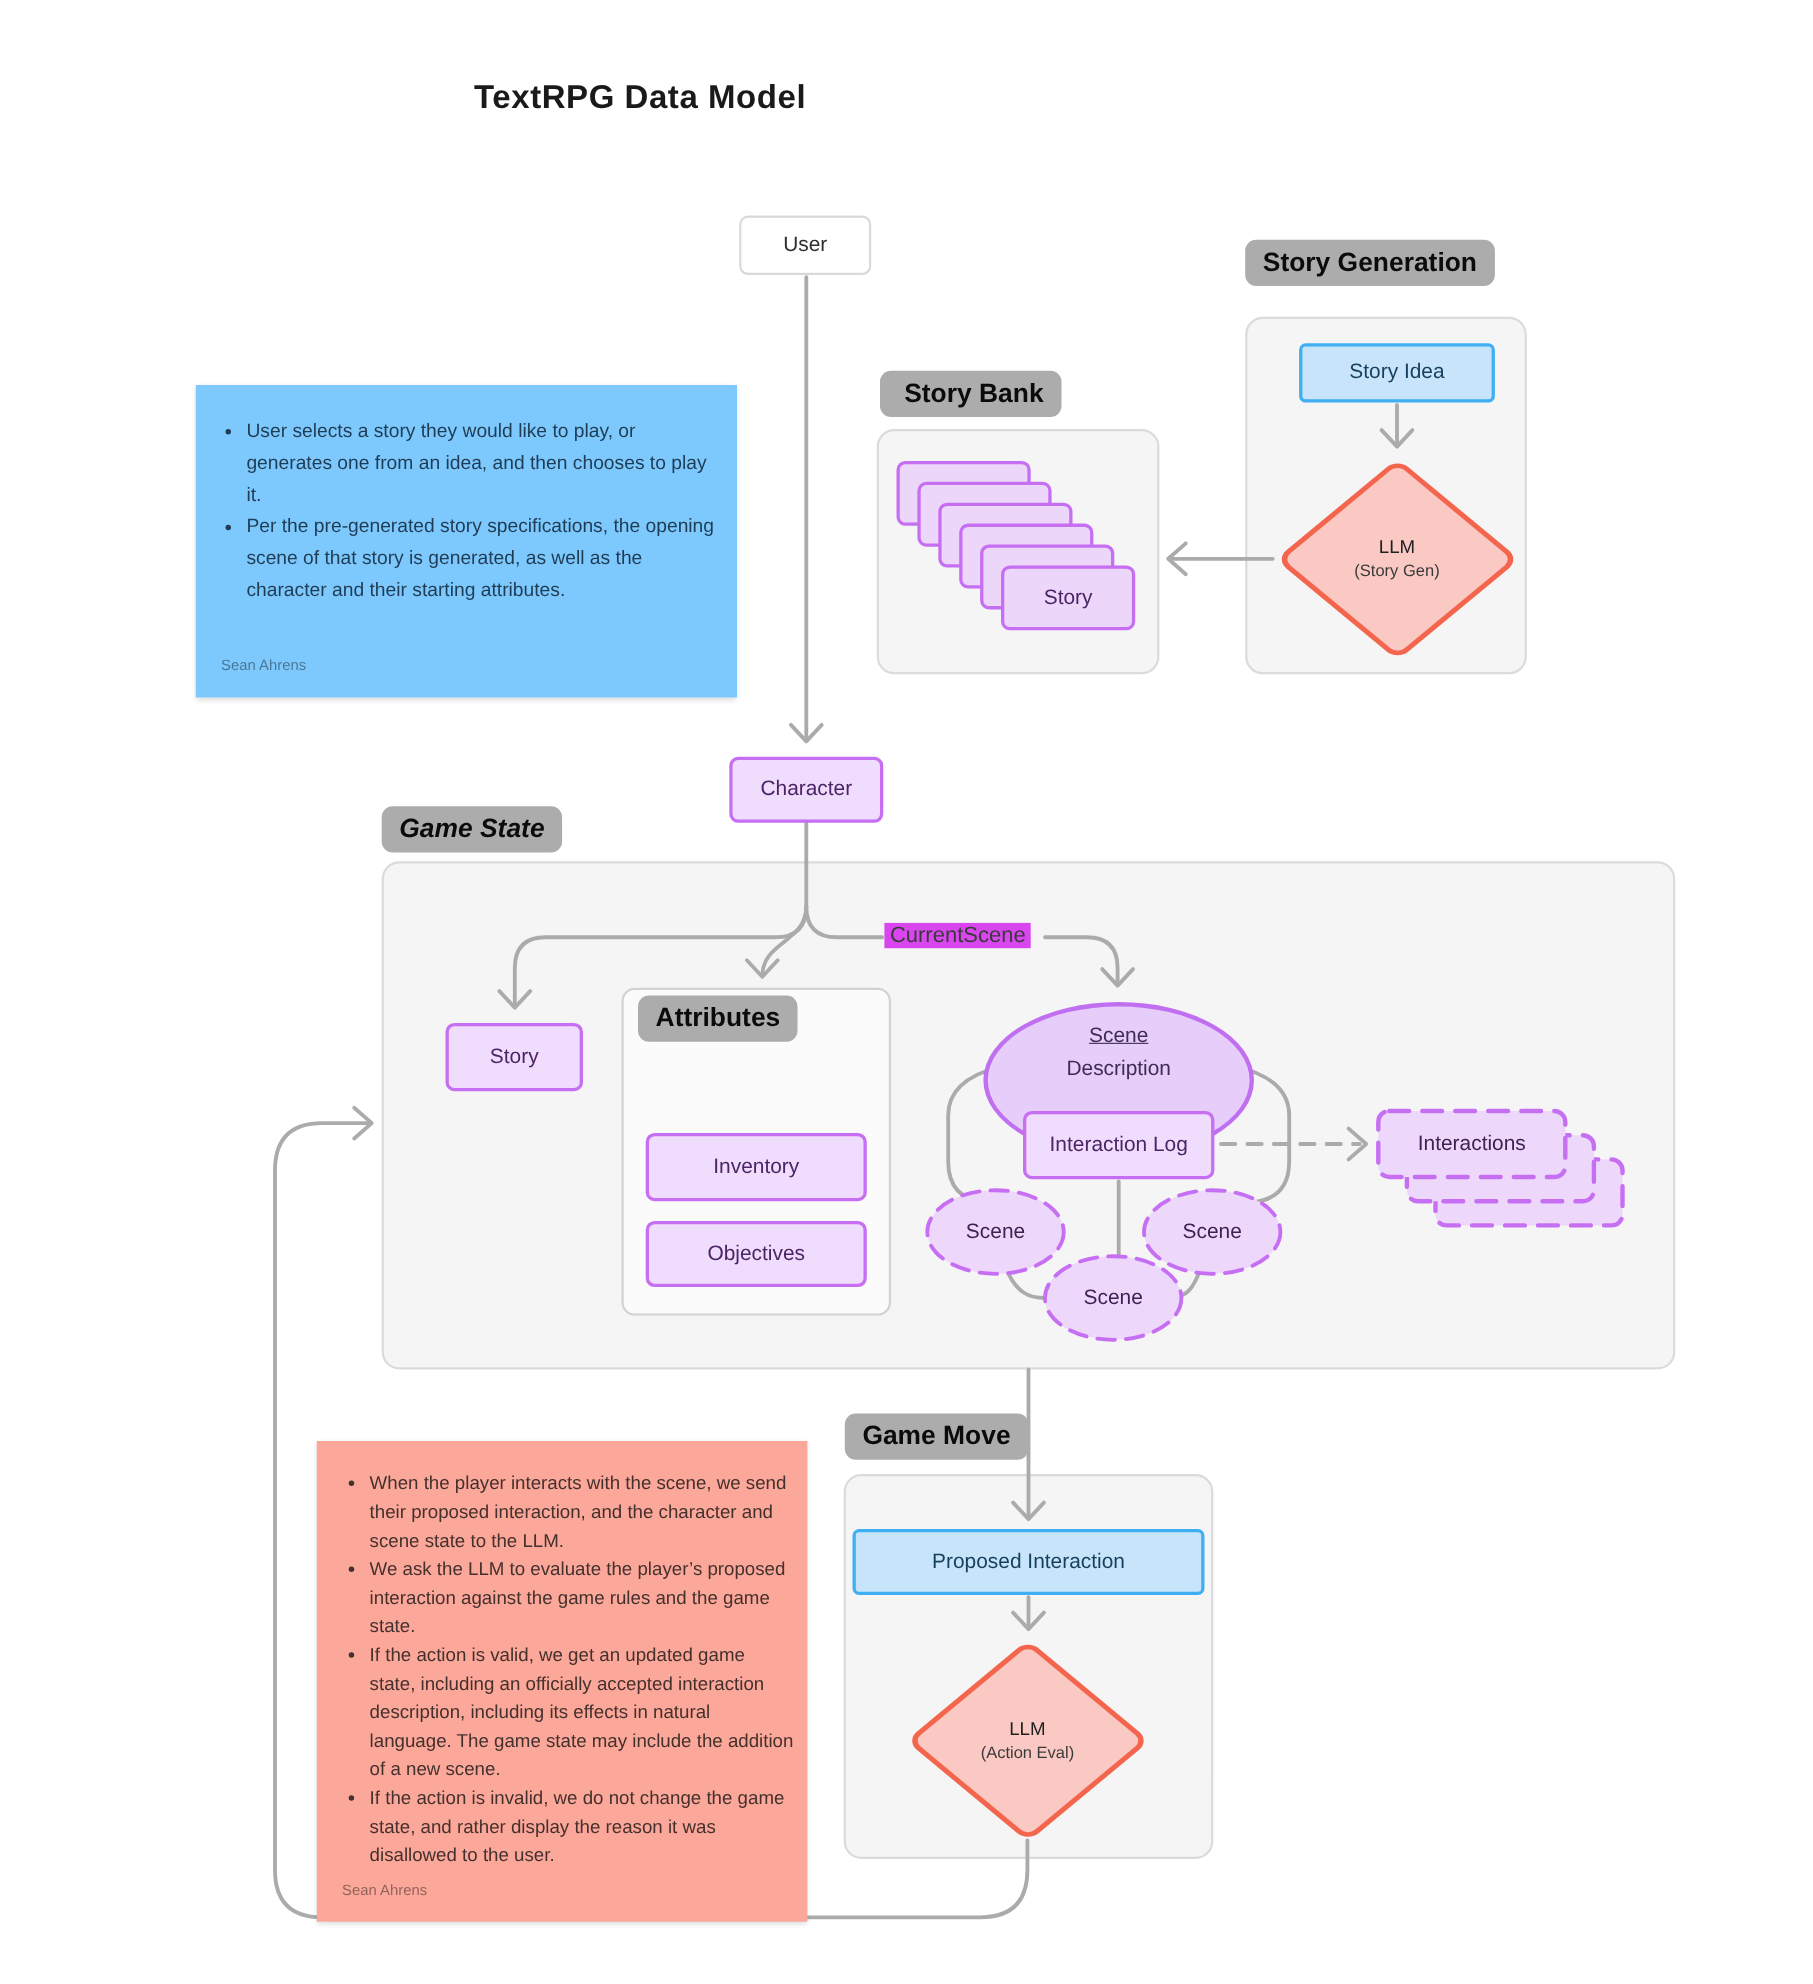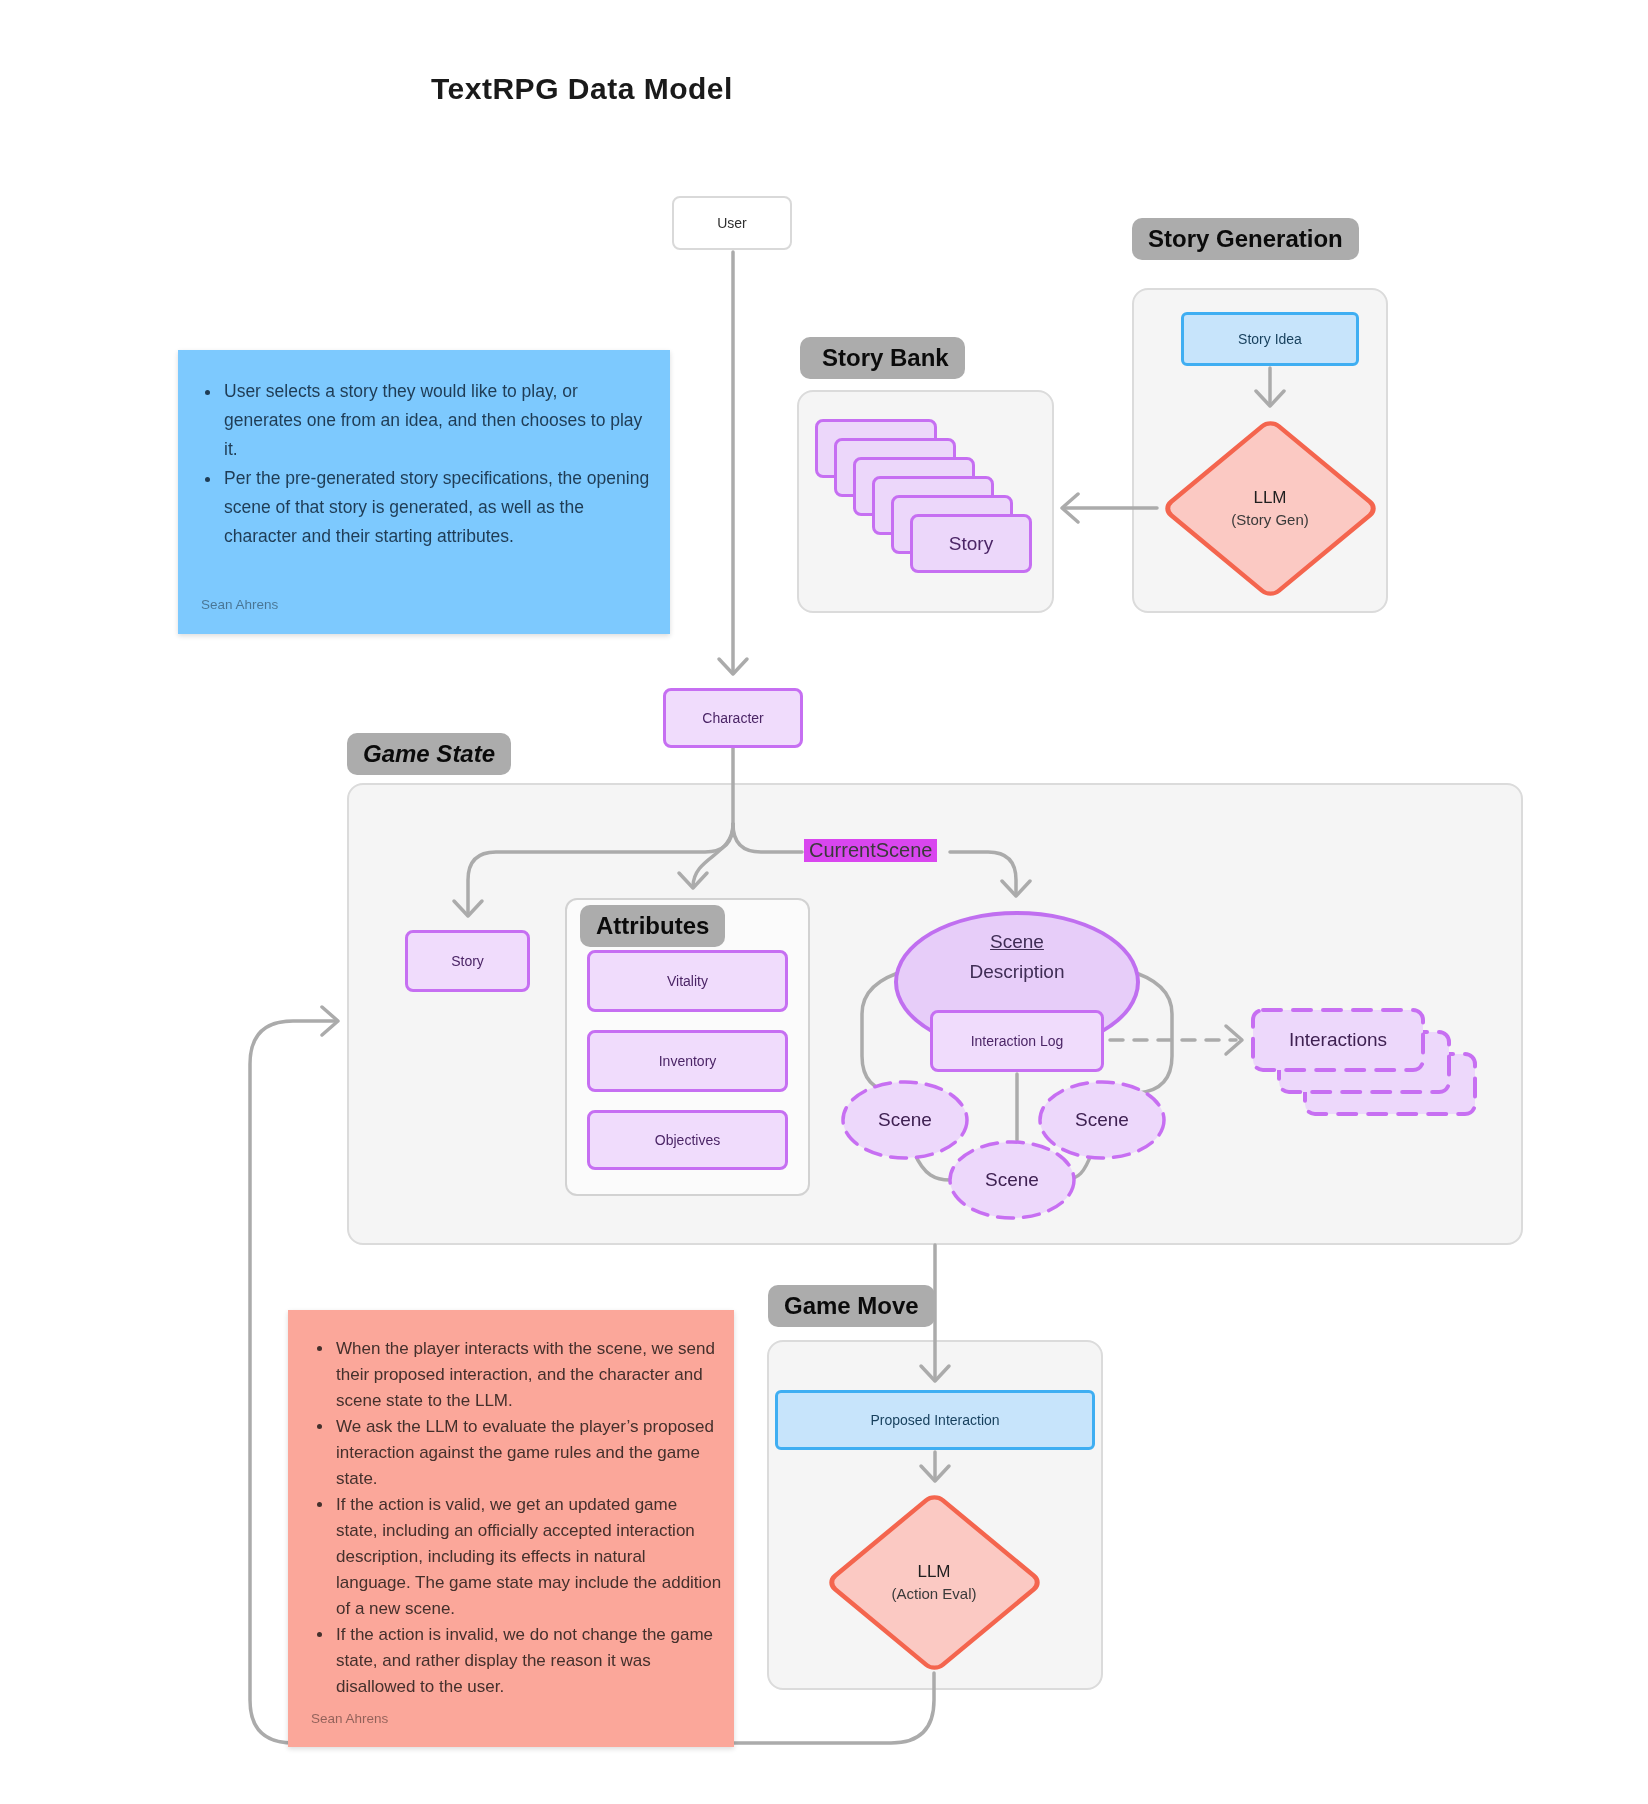--- a/index.html
+++ b/index.html
@@ -14,21 +14,21 @@
   
   .chip{position:absolute;background:#ACACAC;color:#0B0B0B;font-weight:bold;font-size:24px;
         line-height:1;padding:9px 16px;border-radius:10px;white-space:nowrap;}
 
   
   .title{position:absolute;left:431px;top:72px;width:600px;text-align:left;
          font-size:30px;font-weight:600;color:#1A1A1A;letter-spacing:.5px;}
 
   
   .node{position:absolute;display:flex;align-items:center;justify-content:center;
-        box-sizing:border-box;font-size:14px;text-align:center;}
+        box-sizing:border-box;font-size:19px;text-align:center;}
   .plain{background:#FFFFFF;border:2.5px solid #D9D9D9;border-radius:8px;color:#2F2F2F;}
   .purple{background:#F0DCFC;border:3px solid #C66FF2;border-radius:8px;color:#4B2566;}
   .blue{background:#C7E4FB;border:3px solid #3FAEF2;border-radius:6px;color:#163F5C;}
   .card{position:absolute;width:122px;height:59px;background:#ECD7FA;border:3px solid #C66FF2;
         border-radius:8px;box-sizing:border-box;display:flex;align-items:center;justify-content:center;
         font-size:19px;color:#4B2566;}
 
   
   .diamond{position:absolute;width:222px;height:184px;}
   .diamond .shape{position:absolute;left:32.5px;top:13.5px;width:157px;height:157px;
@@ -141,21 +141,20 @@
   <div class="card" style="left:872px;top:476px;"></div>
   <div class="card" style="left:891px;top:495px;"></div>
   <div class="card" style="left:910px;top:514px;">
     <span>Story</span>
   </div>
 
   <div class="node plain" style="left:672px;top:196px;width:120px;height:54px;">User</div>
   <div class="node blue" style="left:1181px;top:312px;width:178px;height:54px;">Story Idea</div>
   <div class="node purple" style="left:663px;top:688px;width:140px;height:60px;">Character</div>
   <div class="node purple" style="left:405px;top:930px;width:125px;height:62px;">Story</div>
-  <div class="node purple" style="left:587px;top:950px;width:201px;height:62px;">Vitality</div>
   <div class="node purple" style="left:587px;top:1030px;width:201px;height:62px;">Inventory</div>
   <div class="node purple" style="left:587px;top:1110px;width:201px;height:60px;">Objectives</div>
   <div class="node blue" style="left:775px;top:1390px;width:320px;height:60px;">Proposed Interaction</div>
 
   <div class="current-scene">CurrentScene</div>
 
   <div class="big-ellipse"></div>
   <div class="big-ellipse-text">
     <div class="u">Scene</div>
     <div>Description</div>

